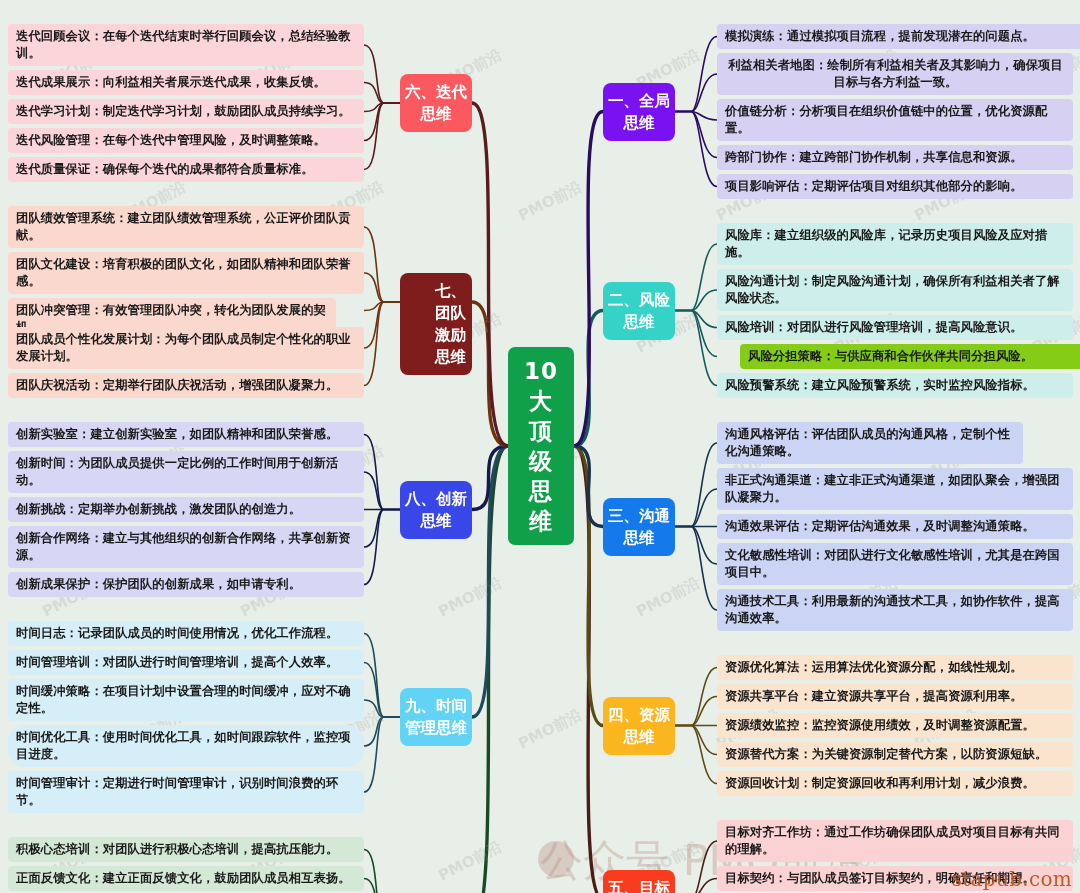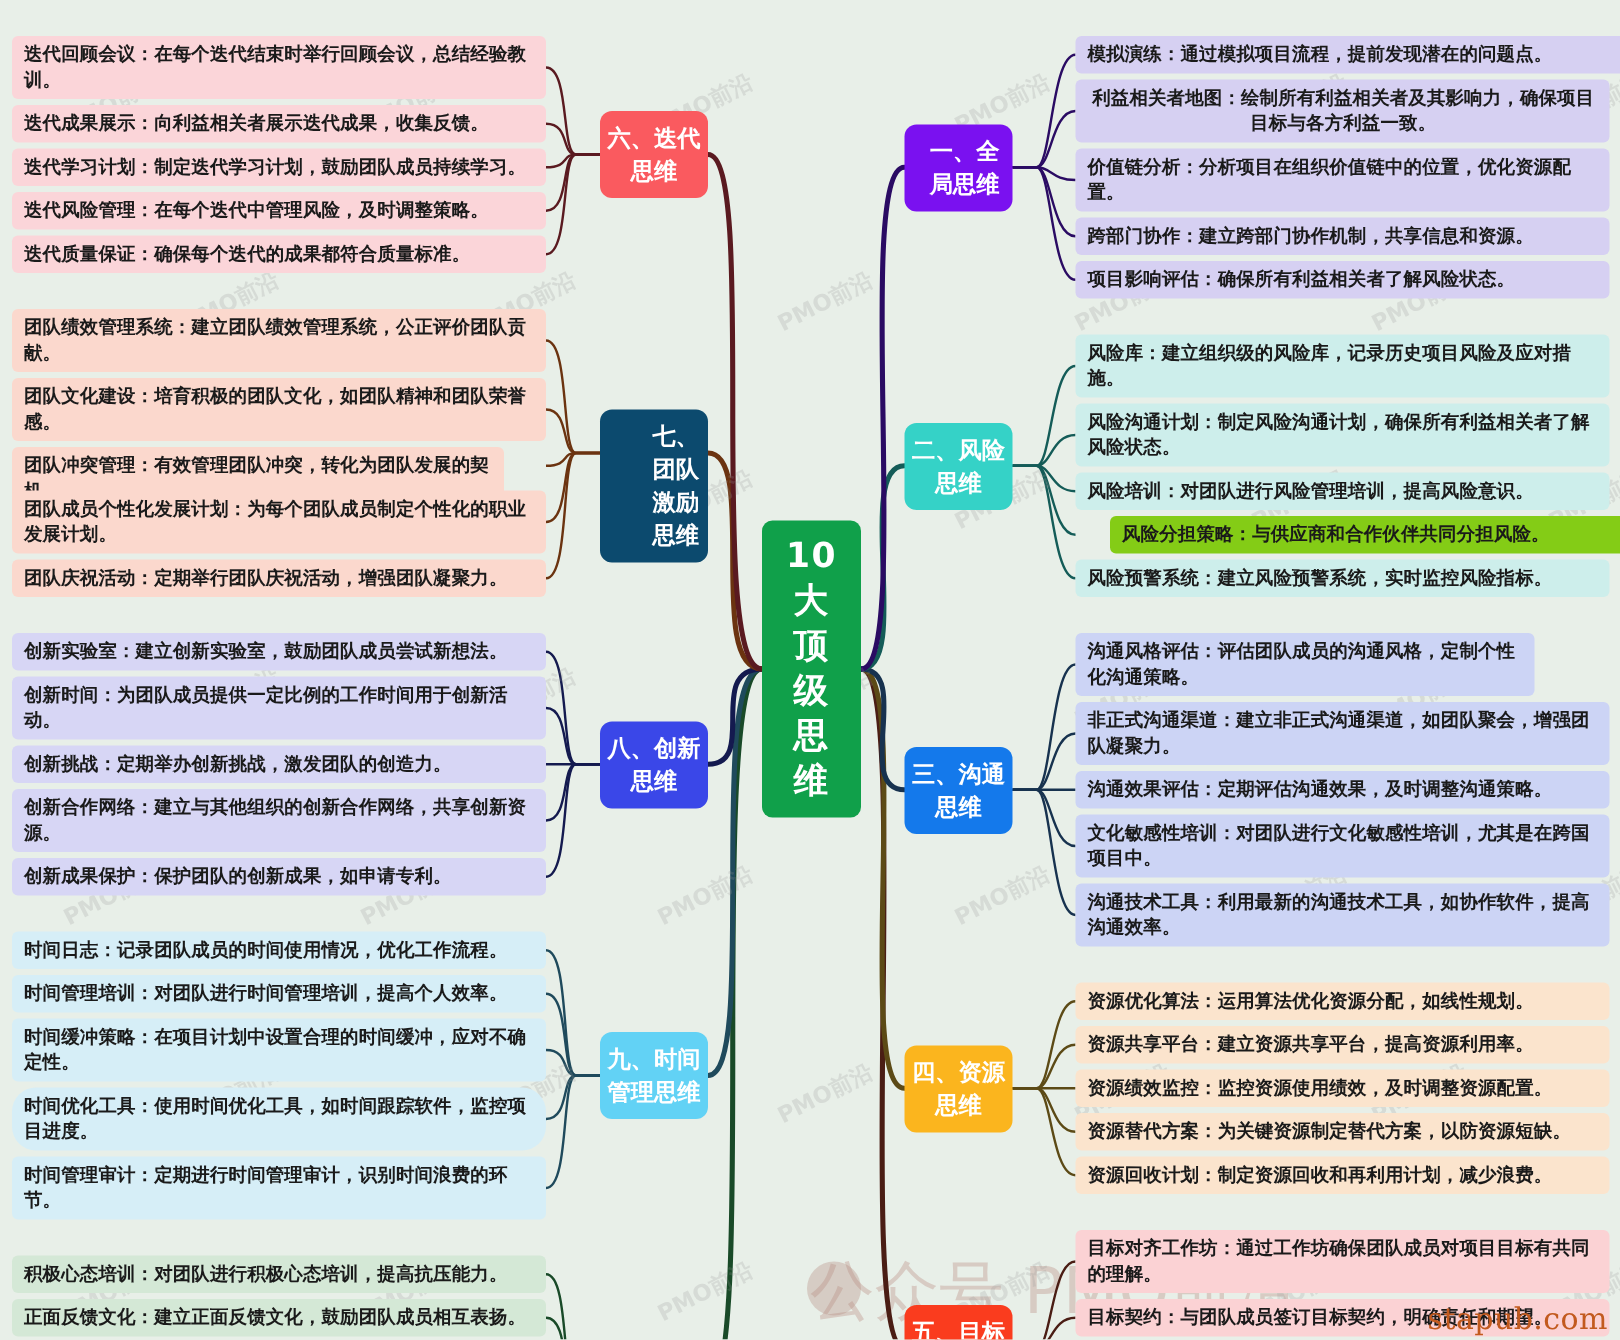--- a/index.html
+++ b/index.html
@@ -245,22 +245,22 @@
 
 <div class="wm-circle"></div>
 <div class="wm-big">公众号  PMO前沿</div>
 <div class="footer">stapub.com</div>
 
 <div id="nodes">
     <div class="leaf right" style="left: 717px; width: 369px; top: 24px; background: rgb(214, 208, 242);">模拟演练：通过模拟项目流程，提前发现潜在的问题点。</div>
     <div class="leaf right" style="left: 717px; width: 356px; top: 53px; background: rgb(214, 208, 242); text-align: center;">利益相关者地图：绘制所有利益相关者及其影响力，确保项目目标与各方利益一致。</div>
     <div class="leaf right" style="left: 717px; width: 356px; top: 99px; background: rgb(214, 208, 242);">价值链分析：分析项目在组织价值链中的位置，优化资源配置。</div>
     <div class="leaf right" style="left: 717px; width: 356px; top: 145px; background: rgb(214, 208, 242);">跨部门协作：建立跨部门协作机制，共享信息和资源。</div>
-    <div class="leaf right" style="left: 717px; width: 356px; top: 174px; background: rgb(214, 208, 242);">项目影响评估：确保所有利益相关者了解风险状态。</div>
-    <div class="branch-node" style="left: 603px; background: rgb(122, 17, 240); top: 82.5px; padding-left: 12px;">一、全局思维</div>
+    <div class="leaf right" style="left: 717px; width: 356px; top: 174px; background: rgb(214, 208, 242);">项目影响评估：定期评估项目对组织其他部分的影响。</div>
+    <div class="branch-node" style="left: 603px; background: rgb(122, 17, 240); top: 82.5px;">一、全局思维</div>
     <div class="leaf right" style="left: 717px; width: 356px; top: 223px; background: rgb(205, 238, 235);">风险库：建立组织级的风险库，记录历史项目风险及应对措施。</div>
     <div class="leaf right" style="left: 717px; width: 356px; top: 269px; background: rgb(205, 238, 235);">风险沟通计划：制定风险沟通计划，确保所有利益相关者了解风险状态。</div>
     <div class="leaf right" style="left: 717px; width: 356px; top: 315px; background: rgb(205, 238, 235);">风险培训：对团队进行风险管理培训，提高风险意识。</div>
     <div class="leaf right" style="left: 740px; width: 356px; top: 344px; background: #84cc16;">风险分担策略：与供应商和合作伙伴共同分担风险。</div>
     <div class="leaf right" style="left: 717px; width: 356px; top: 373px; background: rgb(205, 238, 235);">风险预警系统：建立风险预警系统，实时监控风险指标。</div>
     <div class="branch-node" style="left: 603px; background: rgb(53, 210, 199); top: 281.5px;">二、风险思维</div>
     <div class="leaf right" style="left: 717px; width: 306px; top: 422px; background: rgb(204, 212, 245);">沟通风格评估：评估团队成员的沟通风格，定制个性化沟通策略。</div>
     <div class="leaf right" style="left: 717px; width: 356px; top: 468px; background: rgb(204, 212, 245);">非正式沟通渠道：建立非正式沟通渠道，如团队聚会，增强团队凝聚力。</div>
     <div class="leaf right" style="left: 717px; width: 356px; top: 514px; background: rgb(204, 212, 245);">沟通效果评估：定期评估沟通效果，及时调整沟通策略。</div>
     <div class="leaf right" style="left: 717px; width: 356px; top: 543px; background: rgb(204, 212, 245);">文化敏感性培训：对团队进行文化敏感性培训，尤其是在跨国项目中。</div>
@@ -279,22 +279,22 @@
     <div class="leaf left" style="left: 8px; width: 356px; top: 70px; background: rgb(251, 213, 217);">迭代成果展示：向利益相关者展示迭代成果，收集反馈。</div>
     <div class="leaf left" style="left: 8px; width: 356px; top: 99px; background: rgb(251, 213, 217);">迭代学习计划：制定迭代学习计划，鼓励团队成员持续学习。</div>
     <div class="leaf left" style="left: 8px; width: 356px; top: 128px; background: rgb(251, 213, 217); font-family: Liberation Serif, serif;">迭代风险管理：在每个迭代中管理风险，及时调整策略。</div>
     <div class="leaf left" style="left: 8px; width: 356px; top: 157px; background: rgb(251, 213, 217);">迭代质量保证：确保每个迭代的成果都符合质量标准。</div>
     <div class="branch-node" style="left: 400px; background: rgb(250, 90, 95); top: 74px;">六、迭代思维</div>
     <div class="leaf left" style="left: 8px; width: 356px; top: 206px; background: rgb(251, 216, 205);">团队绩效管理系统：建立团队绩效管理系统，公正评价团队贡献。</div>
     <div class="leaf left" style="left: 8px; width: 356px; top: 252px; background: rgb(251, 216, 205);">团队文化建设：培育积极的团队文化，如团队精神和团队荣誉感。</div>
     <div class="leaf left" style="left: 8px; width: 328px; top: 298px; background: rgb(251, 216, 205);">团队冲突管理：有效管理团队冲突，转化为团队发展的契机。</div>
     <div class="leaf left" style="left: 8px; width: 356px; top: 327px; background: rgb(251, 216, 205);">团队成员个性化发展计划：为每个团队成员制定个性化的职业发展计划。</div>
     <div class="leaf left" style="left: 8px; width: 356px; top: 373px; background: rgb(251, 216, 205);">团队庆祝活动：定期举行团队庆祝活动，增强团队凝聚力。</div>
-    <div class="branch-node" style="left: 400px; background: #0c4a6e; top: 273px; padding-left: 33px;">七、团队激励思维</div>
-    <div class="leaf left" style="left: 8px; width: 356px; top: 422px; background: rgb(215, 214, 245);">创新实验室：建立创新实验室，鼓励团队成员尝试新想法。</div>
+    <div class="branch-node" style="left: 400px; background: #7f1d1d; top: 273px; padding-left: 33px;">七、团队激励思维</div>
+    <div class="leaf left" style="left: 8px; width: 356px; top: 422px; background: rgb(215, 214, 245);">创新实验室：建立创新实验室，如团队精神和团队荣誉感。</div>
     <div class="leaf left" style="left: 8px; width: 356px; top: 451px; background: rgb(215, 214, 245);">创新时间：为团队成员提供一定比例的工作时间用于创新活动。</div>
     <div class="leaf left" style="left: 8px; width: 356px; top: 497px; background: rgb(215, 214, 245);">创新挑战：定期举办创新挑战，激发团队的创造力。</div>
     <div class="leaf left" style="left: 8px; width: 356px; top: 526px; background: rgb(215, 214, 245);">创新合作网络：建立与其他组织的创新合作网络，共享创新资源。</div>
     <div class="leaf left" style="left: 8px; width: 356px; top: 572px; background: rgb(215, 214, 245);">创新成果保护：保护团队的创新成果，如申请专利。</div>
     <div class="branch-node" style="left: 400px; background: rgb(58, 71, 232); top: 480.5px;">八、创新思维</div>
     <div class="leaf left" style="left: 8px; width: 356px; top: 621px; background: rgb(214, 238, 247);">时间日志：记录团队成员的时间使用情况，优化工作流程。</div>
     <div class="leaf left" style="left: 8px; width: 356px; top: 650px; background: rgb(214, 238, 247);">时间管理培训：对团队进行时间管理培训，提高个人效率。</div>
     <div class="leaf left" style="left: 8px; width: 356px; top: 679px; background: rgb(214, 238, 247);">时间缓冲策略：在项目计划中设置合理的时间缓冲，应对不确定性。</div>
     <div class="leaf left" style="left: 8px; width: 356px; top: 725px; background: rgb(214, 238, 247); border-radius: 16px;">时间优化工具：使用时间优化工具，如时间跟踪软件，监控项目进度。</div>
     <div class="leaf left" style="left: 8px; width: 356px; top: 771px; background: rgb(214, 238, 247);">时间管理审计：定期进行时间管理审计，识别时间浪费的环节。</div>

